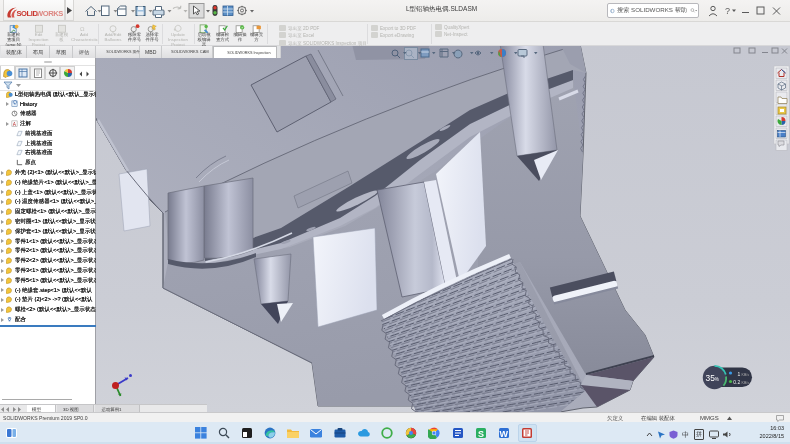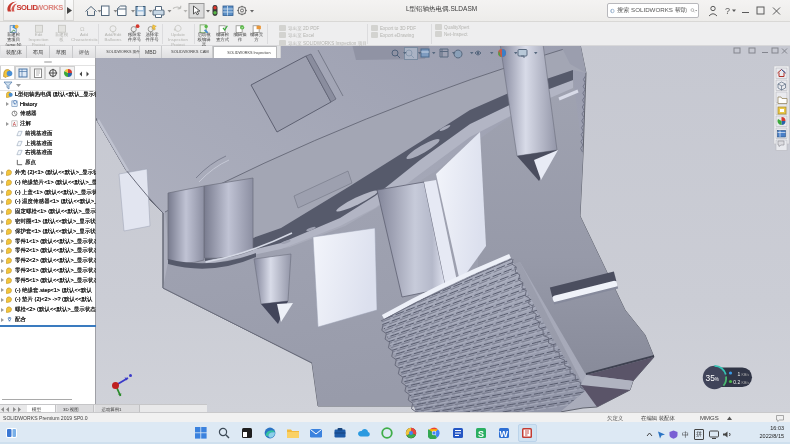--- a/index.html
+++ b/index.html
@@ -1,20 +1,20 @@
 <!DOCTYPE html>
 <html><head><meta charset="utf-8">
 <style>
 *{margin:0;padding:0;box-sizing:border-box}
 html,body{width:790px;height:444px;overflow:hidden;font-family:"Liberation Sans",sans-serif;background:#c9cbd3}
 .abs{position:absolute}
 #stage{position:relative;width:790px;height:444px}
 
 #title{position:absolute;left:0;top:0;width:790px;height:22px;background:linear-gradient(#f4f3f2,#edecea);border-bottom:1px solid #d9d8d6}
-#logo{position:absolute;left:3px;top:0;width:62px;height:21px;background:linear-gradient(#fbfbfb,#efeeec);border:1px solid #d8d7d5;border-top:0;display:flex;align-items:flex-start;justify-content:center}
+#logo{position:absolute;left:3px;top:0;width:62px;height:21px;background:linear-gradient(#fbfbfb,#efeeec);border:1px solid #d8d7d5;border-top:0;display:flex;align-items:flex-end;justify-content:center}
 #logoarr{position:absolute;left:65px;top:0;width:9px;height:21px;border:1px solid #d8d7d5;border-top:0;background:linear-gradient(#fbfbfb,#efeeec);color:#333;font-size:7px;line-height:21px;text-align:center}
 #doctitle{position:absolute;left:406px;top:4.5px;font-size:6.5px;color:#3a3a3a;letter-spacing:0}
 #search{position:absolute;left:607px;top:3px;width:92px;height:15px;background:#fff;border:1px solid #b8b8bc;border-radius:2px;font-size:6.5px;color:#555;display:flex;align-items:center}
 
 #ribbon{position:absolute;left:0;top:22px;width:790px;height:24px;background:#eeeeef;border-bottom:1px solid #d8d8da}
 .rbtn{position:absolute;top:0;text-align:center;font-size:4.4px;line-height:1.1;color:#3c3c3c}
 .rbtn.dis{color:#b4b4b0}
 .ric{display:block;margin:1.5px auto 0;width:10px;height:9.5px}
 .rsep{position:absolute;top:2px;height:20px;width:1px;background:#dcdcde}
 .rrow{position:absolute;font-size:4.6px;color:#b4b4b0;white-space:nowrap}

